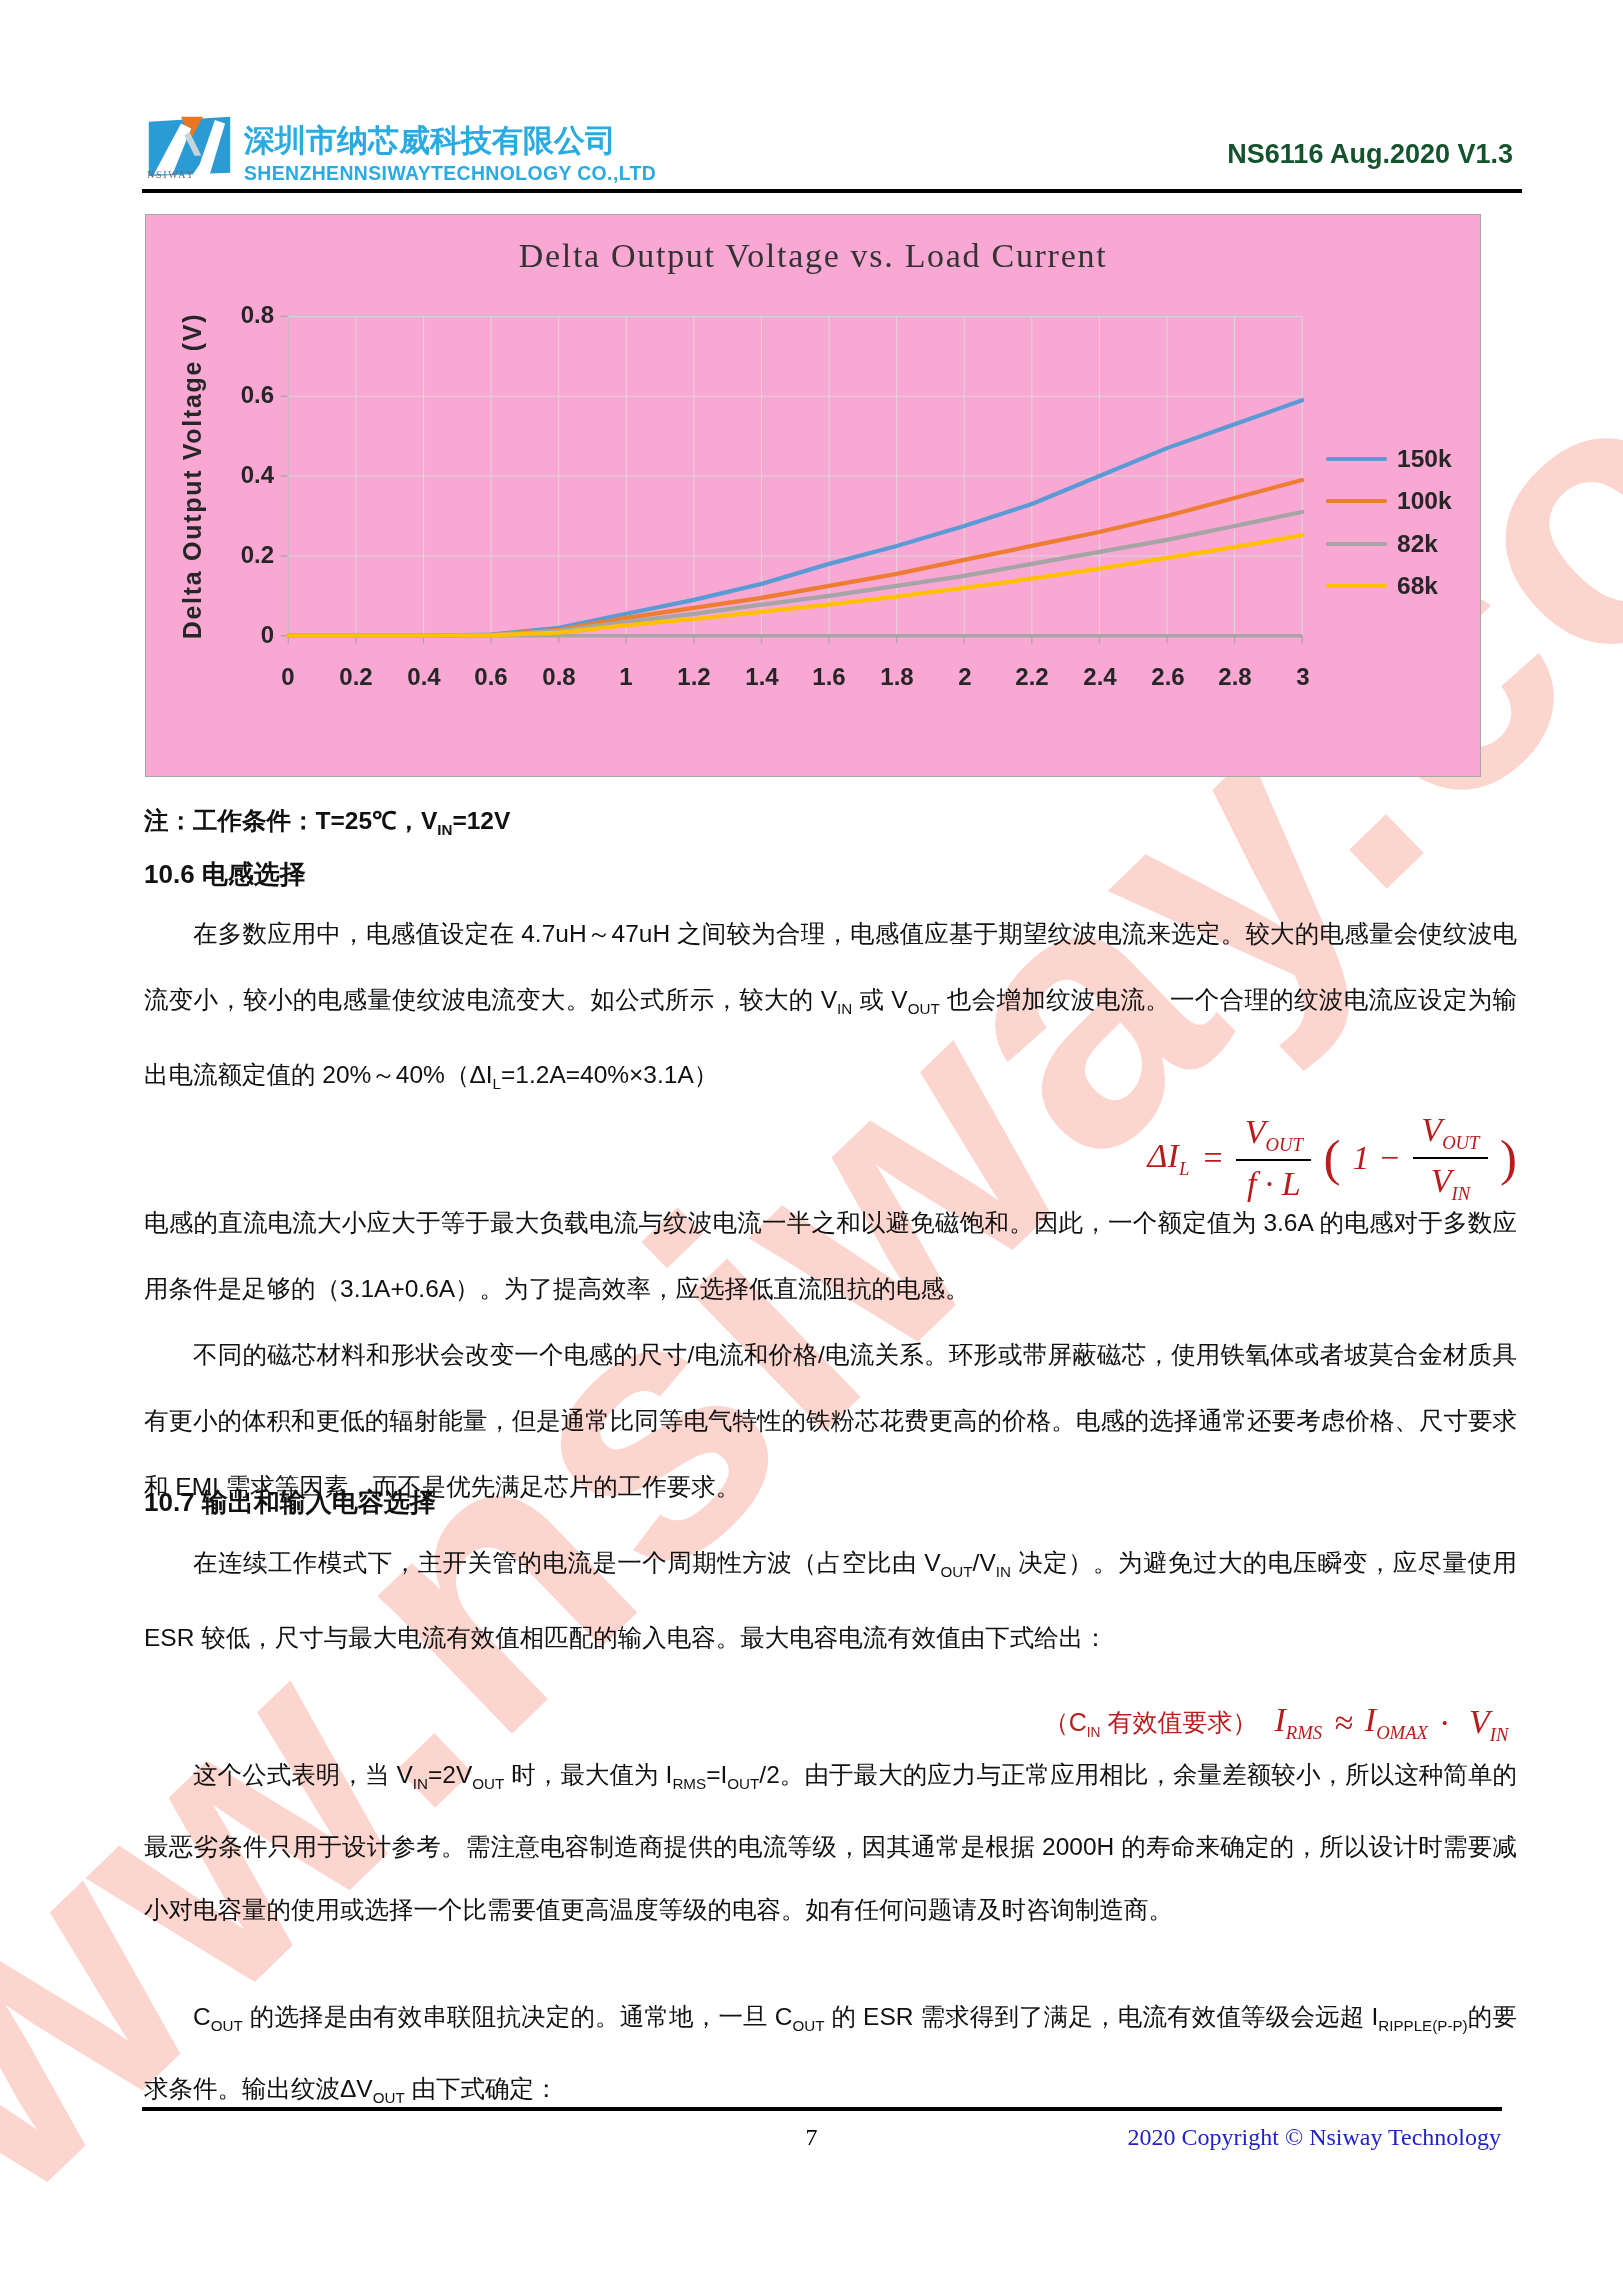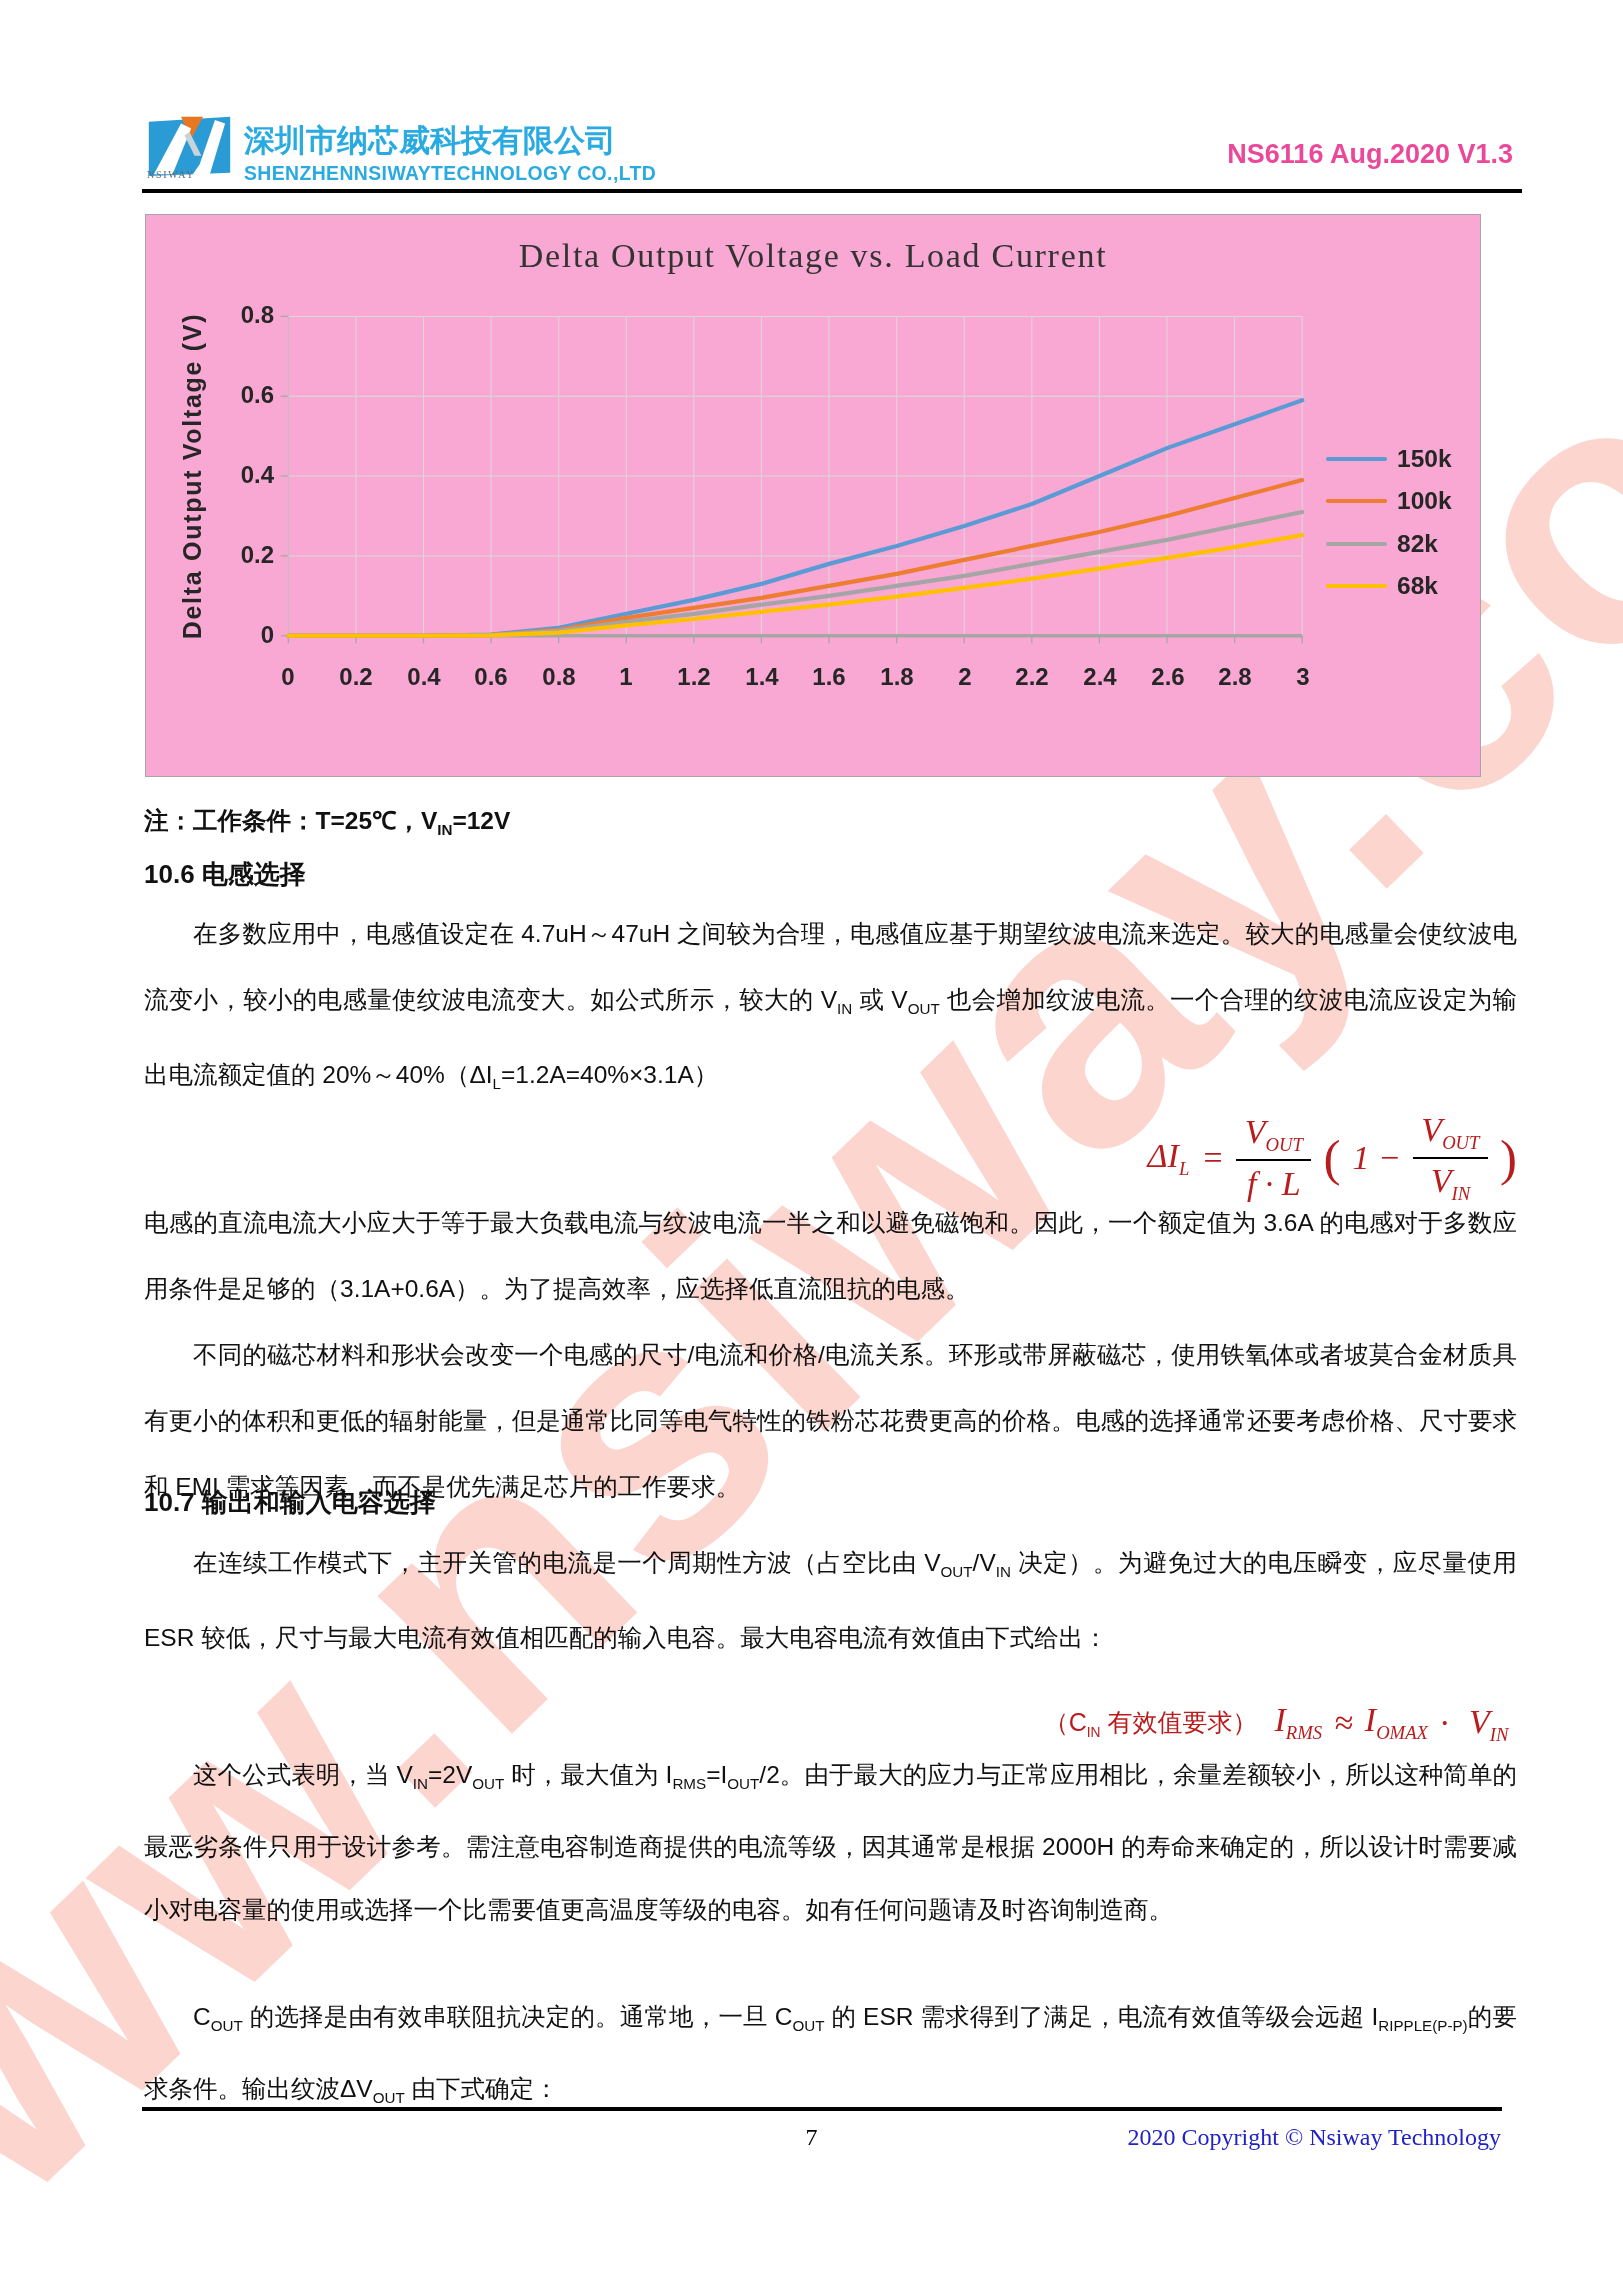--- a/index.html
+++ b/index.html
@@ -13,21 +13,21 @@
     font-size:364px;font-weight:bold;letter-spacing:5px;white-space:nowrap;
     color:rgba(245,128,108,0.33);z-index:0;user-select:none;}
 
   
   .header{position:absolute;left:0;top:0;width:1623px;z-index:2;}
   .logo-box{position:absolute;left:147px;top:115px;width:85px;height:78px;}
   .logo-caption{position:absolute;left:147px;top:169px;width:85px;
     font-family:"Liberation Serif",serif;font-size:10px;letter-spacing:1.7px;color:#5a6a74;}
   .company-cn{position:absolute;left:244px;top:120px;font-size:31px;font-weight:bold;color:#29ABE2;}
   .company-en{position:absolute;left:244px;top:162px;font-size:19.4px;font-weight:bold;color:#29ABE2;letter-spacing:0.4px;}
-  .doc-ref{position:absolute;right:110px;top:139px;font-size:27px;font-weight:bold;color:#ec4899;}
+  .doc-ref{position:absolute;right:110px;top:139px;font-size:27px;font-weight:bold;color:#14532d;}
   .header-rule{position:absolute;left:142px;top:189px;width:1380px;height:4.2px;background:#000;}
 
   
   .chart-box{position:absolute;left:145px;top:214px;width:1334px;height:561px;
     background:#f9a8d4;border:1.3px solid #a6a6a6;z-index:1;}
   .chart-title{position:absolute;left:0;top:22px;width:1334px;text-align:center;
     font-family:"Liberation Serif",serif;font-size:34px;letter-spacing:1.7px;color:#333;}
   .y-title{position:absolute;left:-205px;top:244px;width:507px;height:34px;
     transform:rotate(-90deg);text-align:center;font-size:25px;letter-spacing:1.7px;color:#262626;font-weight:600;}
   .x-title{position:absolute;left:142px;top:501px;width:1015px;text-align:center;

